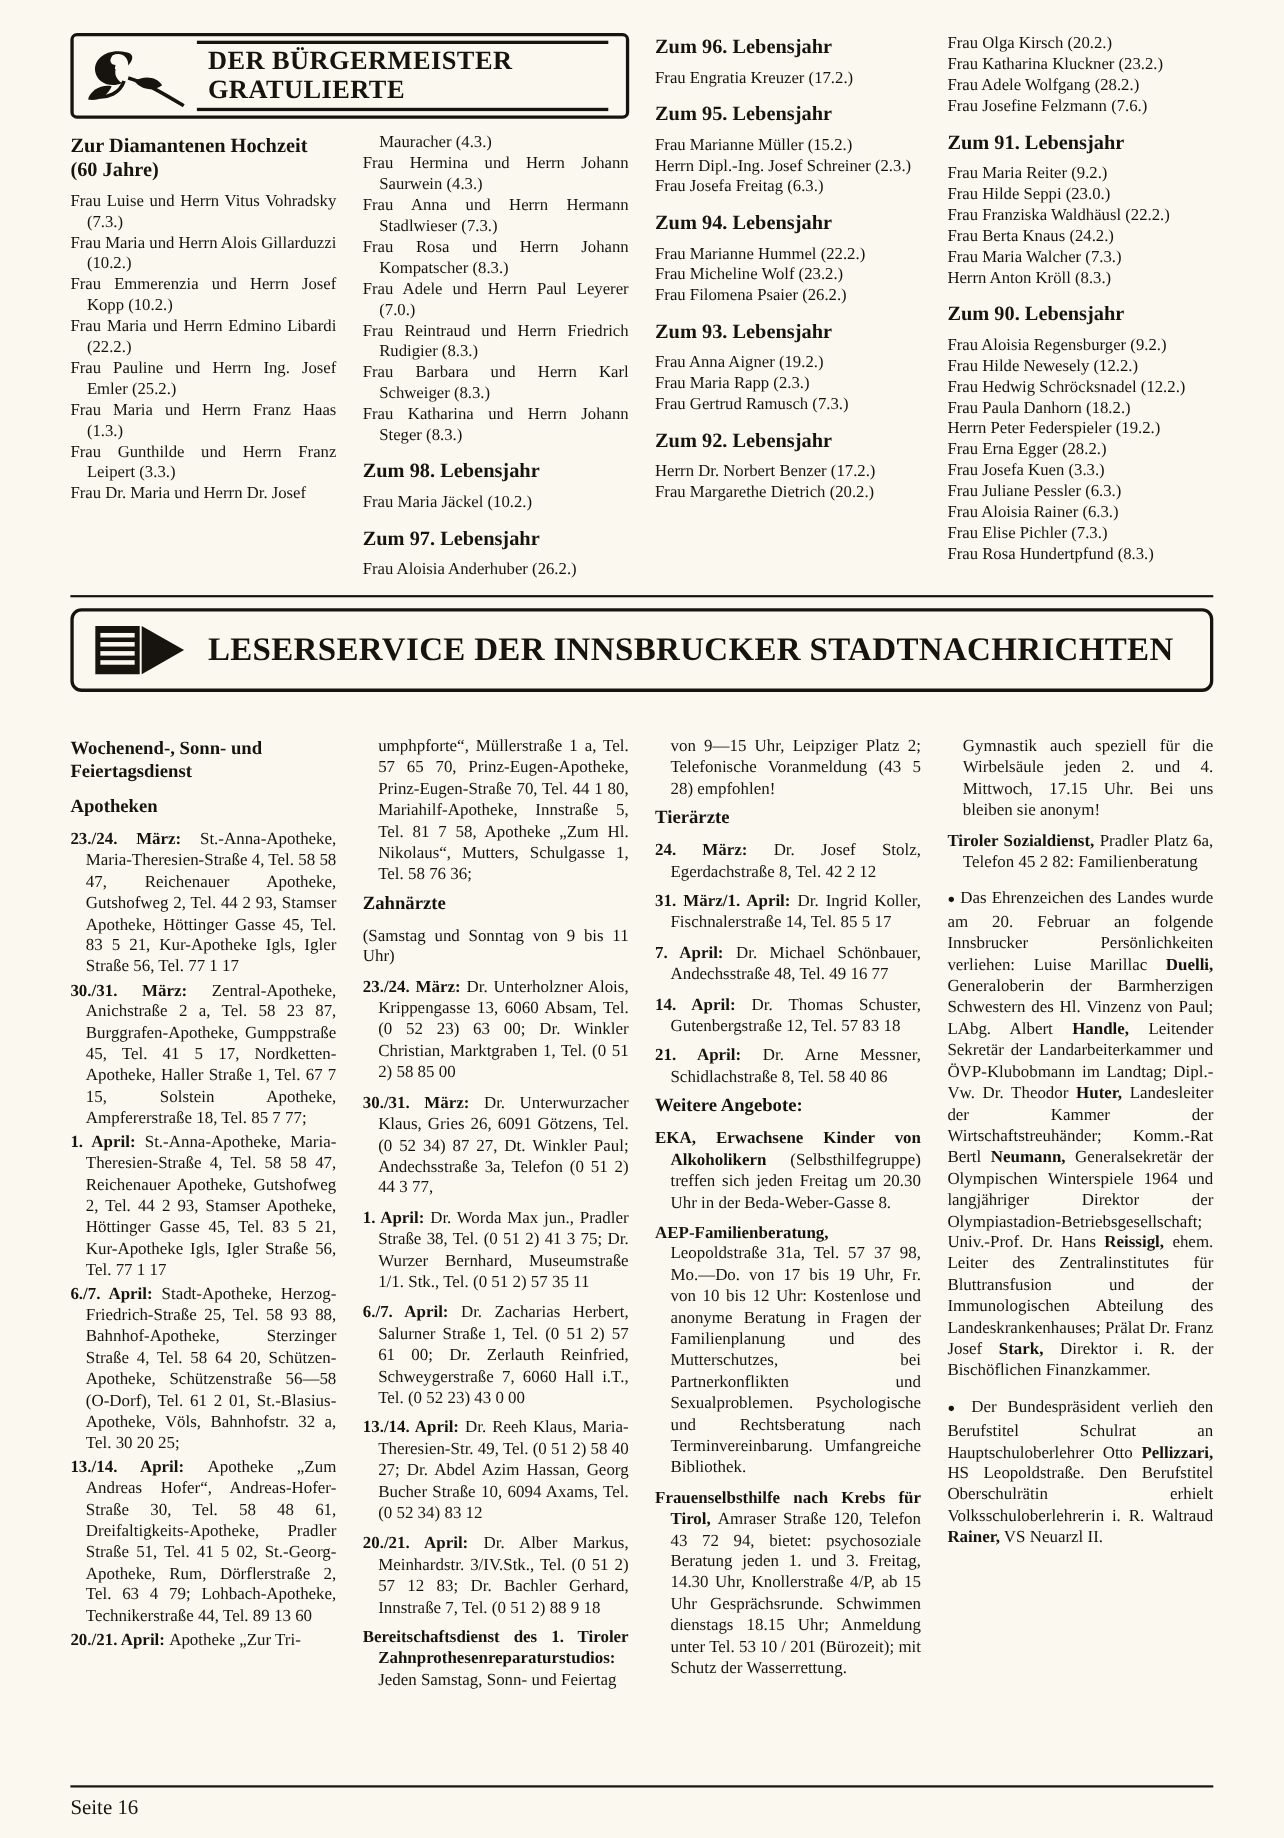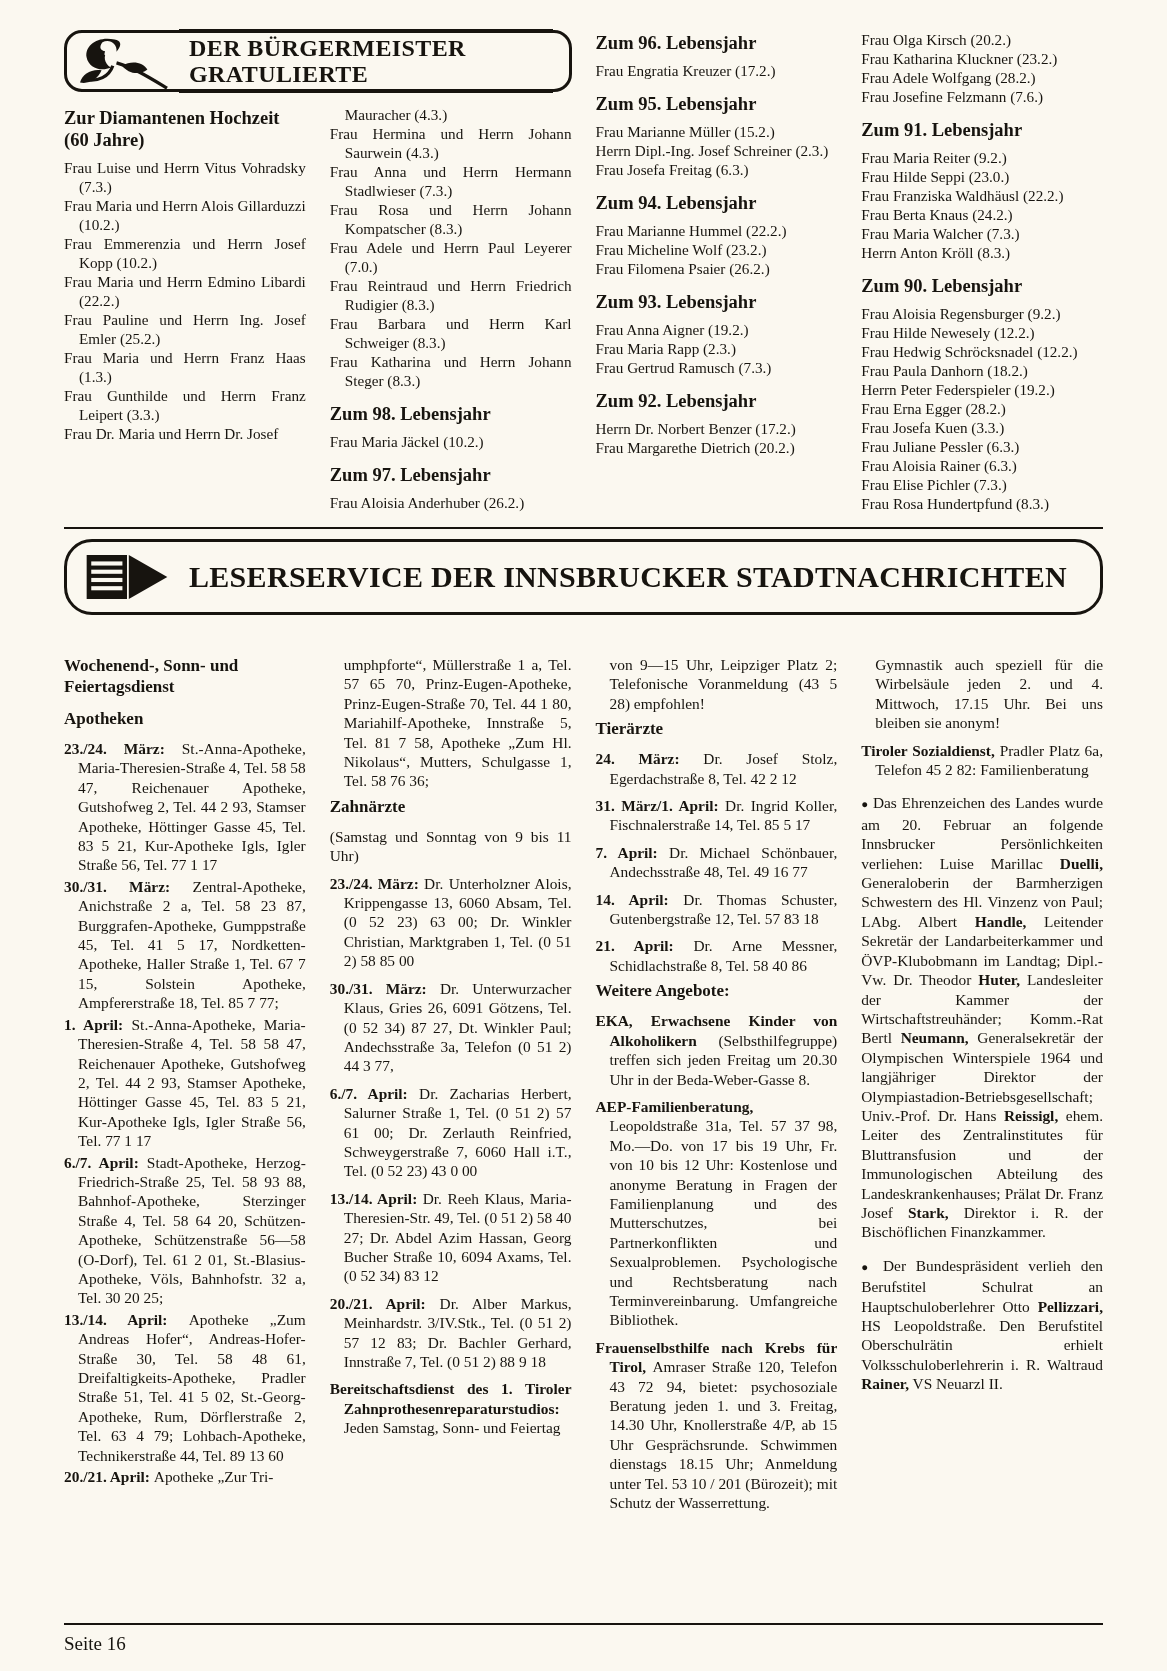--- a/index.html
+++ b/index.html
@@ -11,22 +11,22 @@
     font-family:"Liberation Serif","DejaVu Serif",serif;
     overflow:hidden;
     position:relative;
   }
   .page { padding:30px 64px 0; }
 
   
   .grat-grid { display:grid; grid-template-columns:repeat(4,1fr); column-gap:24px; grid-template-rows:auto auto; }
   .masthead {
     grid-column:1 / 3; grid-row:1;
-    border:3px solid #17140f; border-radius:18px;
-    height:62px; display:flex; align-items:center; gap:8px;
+    border:3px solid #17140f; border-radius:6px;
+    height:78px; display:flex; align-items:center; gap:8px;
     padding:8px 16px 8px 10px; margin-bottom:12px;
   }
   .rose { flex:0 0 auto; line-height:0; }
   .masthead-title {
     flex:1; border-top:3px solid #17140f; border-bottom:3px solid #17140f;
     padding:3px 2px 3px 10px; font-weight:bold; font-size:24px; line-height:26px; letter-spacing:.4px;
   }
   .gc1 { grid-column:1; grid-row:2; }
   .gc2 { grid-column:2; grid-row:2; }
   .gc3 { grid-column:3; grid-row:1 / 3; }
@@ -36,21 +36,21 @@
   .g-entry {
     font-size:15.2px; line-height:19px; text-align:justify;
     padding-left:15px; text-indent:-15px;
     hyphens:auto; -webkit-hyphens:auto; overflow-wrap:break-word;
   }
   .g-cont { text-indent:0; }
 
   
   .rule { border-top:2px solid #17140f; margin:14px 0 10px; }
   .banner {
-    border:3px solid #17140f; border-radius:28px; height:76px;
+    border:3px solid #17140f; border-radius:10px; height:76px;
     display:flex; align-items:center; gap:18px; padding:0 16px;
   }
   .banner-icon { line-height:0; flex:0 0 auto; }
   .banner-title { font-weight:bold; font-size:30px; letter-spacing:.3px; white-space:nowrap; }
 
   
   .service-grid { display:grid; grid-template-columns:repeat(4,1fr); column-gap:24px; margin-top:40px; }
   .s-h1 { font-weight:bold; font-size:17px; line-height:21px; margin:0 0 12px; }
   .s-h2 { font-weight:bold; font-size:17px; line-height:20px; margin:6px 0 10px; }
   .s-entry {
@@ -198,20 +198,21 @@
         <div class="s-entry"><b>6./7. April: </b><span>Stadt-Apotheke, Herzog-Friedrich-Straße 25, Tel. 58 93 88, Bahnhof-Apotheke, Sterzinger Straße 4, Tel. 58 64 20, Schützen-Apotheke, Schützenstraße 56—58 (O-Dorf), Tel. 61 2 01, St.-Blasius-Apotheke, Völs, Bahnhofstr. 32 a, Tel. 30 20 25;</span></div>
         <div class="s-entry"><b>13./14. April: </b><span>Apotheke „Zum Andreas Hofer“, Andreas-Hofer-Straße 30, Tel. 58 48 61, Dreifaltigkeits-Apotheke, Pradler Straße 51, Tel. 41 5 02, St.-Georg-Apotheke, Rum, Dörflerstraße 2, Tel. 63 4 79; Lohbach-Apotheke, Technikerstraße 44, Tel. 89 13 60</span></div>
         <div class="s-entry"><b>20./21. April: </b><span>Apotheke „Zur Tri-</span></div>
       </div>
     <div class="scol">
         <div class="s-para s-cont">umphpforte“, Müllerstraße 1 a, Tel. 57 65 70, Prinz-Eugen-Apotheke, Prinz-Eugen-Straße 70, Tel. 44 1 80, Mariahilf-Apotheke, Innstraße 5, Tel. 81 7 58, Apotheke „Zum Hl. Nikolaus“, Mutters, Schulgasse 1, Tel. 58 76 36;</div>
         <div class="s-h2">Zahnärzte</div>
         <div class="s-para">(Samstag und Sonntag von 9 bis 11 Uhr)</div>
         <div class="s-entry sp"><b>23./24. März: </b><span>Dr. Unterholzner Alois, Krippengasse 13, 6060 Absam, Tel. (0 52 23) 63 00; Dr. Winkler Christian, Marktgraben 1, Tel. (0 51 2) 58 85 00</span></div>
         <div class="s-entry sp"><b>30./31. März: </b><span>Dr. Unterwurzacher Klaus, Gries 26, 6091 Götzens, Tel. (0 52 34) 87 27, Dt. Winkler Paul; Andechsstraße 3a, Telefon (0 51 2) 44 3 77,</span></div>
+        <div class="s-entry sp"><b>1. April: </b><span>Dr. Worda Max jun., Pradler Straße 38, Tel. (0 51 2) 41 3 75; Dr. Wurzer Bernhard, Museumstraße 1/1. Stk., Tel. (0 51 2) 57 35 11</span></div>
         <div class="s-entry sp"><b>6./7. April: </b><span>Dr. Zacharias Herbert, Salurner Straße 1, Tel. (0 51 2) 57 61 00; Dr. Zerlauth Reinfried, Schweygerstraße 7, 6060 Hall i.T., Tel. (0 52 23) 43 0 00</span></div>
         <div class="s-entry sp"><b>13./14. April: </b><span>Dr. Reeh Klaus, Maria-Theresien-Str. 49, Tel. (0 51 2) 58 40 27; Dr. Abdel Azim Hassan, Georg Bucher Straße 10, 6094 Axams, Tel. (0 52 34) 83 12</span></div>
         <div class="s-entry sp"><b>20./21. April: </b><span>Dr. Alber Markus, Meinhardstr. 3/IV.Stk., Tel. (0 51 2) 57 12 83; Dr. Bachler Gerhard, Innstraße 7, Tel. (0 51 2) 88 9 18</span></div>
         <div class="s-entry sp"><b>Bereitschaftsdienst des 1. Tiroler Zahnprothesenreparaturstudios: </b><span>Jeden Samstag, Sonn- und Feiertag</span></div>
       </div>
     <div class="scol">
         <div class="s-para s-cont">von 9—15 Uhr, Leipziger Platz 2; Telefonische Voranmeldung (43 5 28) empfohlen!</div>
         <div class="s-h2">Tierärzte</div>
         <div class="s-entry sp"><b>24. März: </b><span>Dr. Josef Stolz, Egerdachstraße 8, Tel. 42 2 12</span></div>
         <div class="s-entry sp"><b>31. März/1. April: </b><span>Dr. Ingrid Koller, Fischnalerstraße 14, Tel. 85 5 17</span></div>

